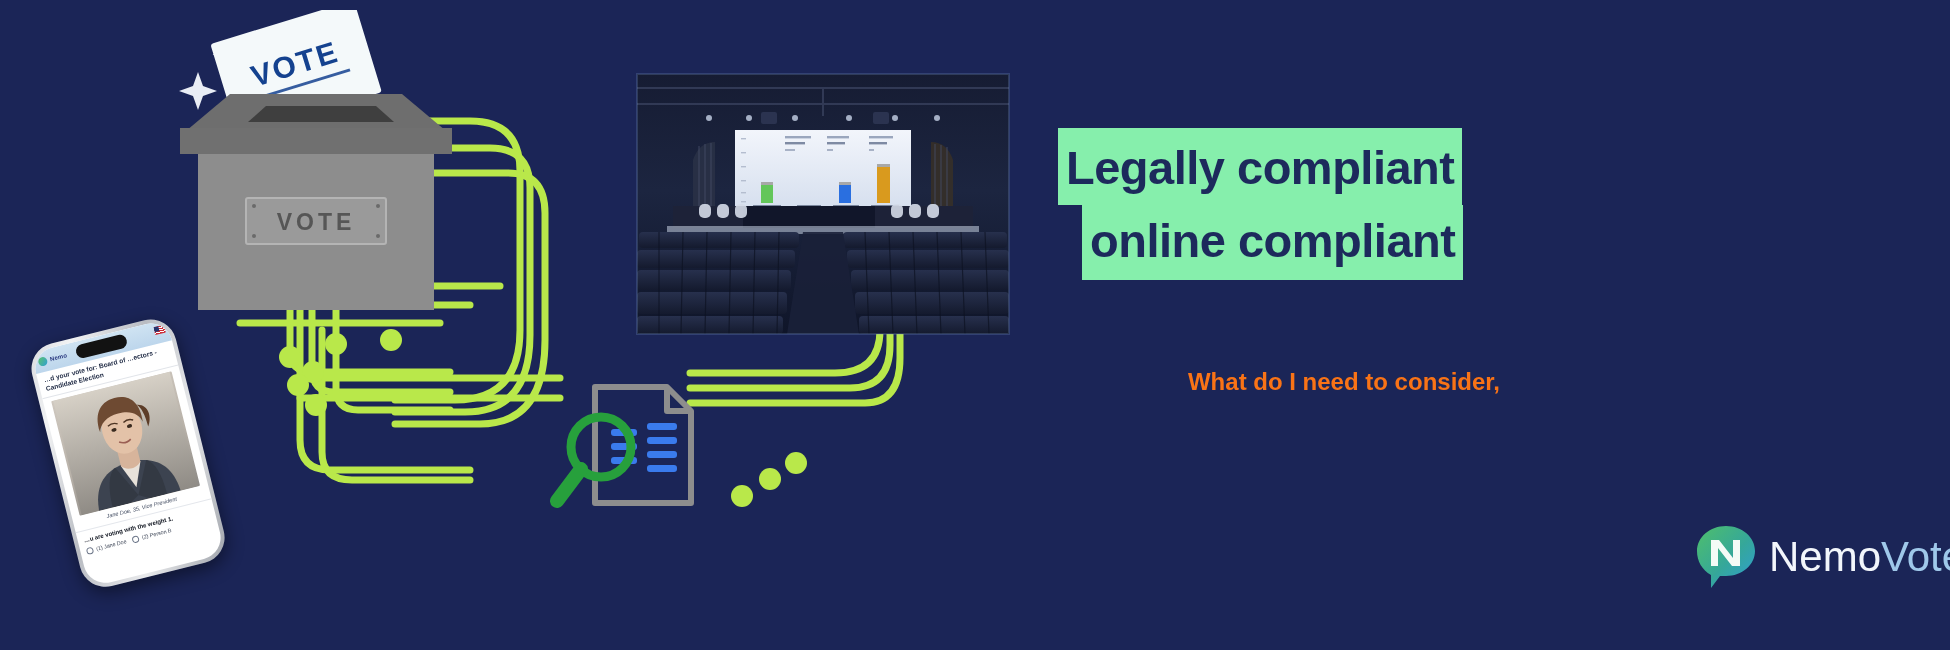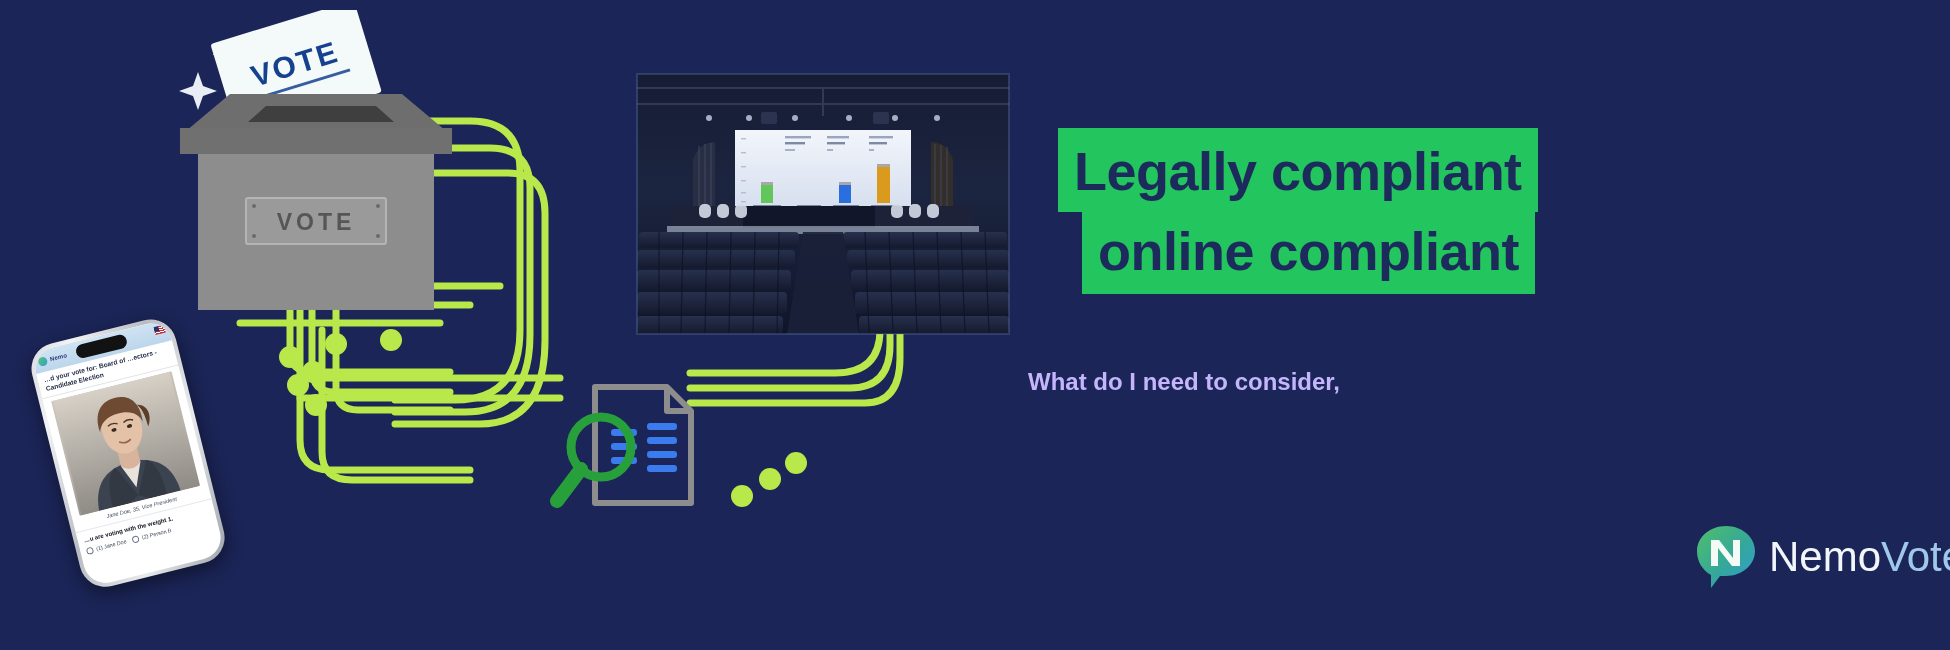--- a/index.html
+++ b/index.html
@@ -63,30 +63,30 @@
     overflow:hidden; background:#0b1022;
     box-shadow:0 0 0 1px rgba(120,150,200,.25);
   }
 
   
   .doc-wrap { position:absolute; left:545px; top:375px; width:160px; height:140px; }
 
   
   .headline { position:absolute; left:1058px; top:128px; width:520px; }
   .hl-line {
-    display:block; background:#22c55e; color:#1d2a5c;
-    font-weight:700; font-size:54px; line-height:1.0; letter-spacing:-.5px;
-    padding:16px 16px 14px; width:max-content;
+    display:block; background:#86efac; color:#1d2a5c;
+    font-weight:700; font-size:47px; line-height:1.0; letter-spacing:-.5px;
+    padding:16px 8px 14px; width:max-content;
   }
   .hl-line.l2 { margin-left:24px; padding-top:12px; padding-bottom:16px; }
 
   
   .subhead {
-    position:absolute; left:1028px; top:366px; width:440px; text-align:left;
-    color:#c4b5fd; font-size:24px; font-weight:700; line-height:1.32;
+    position:absolute; left:1060px; top:366px; width:440px; text-align:right;
+    color:#f97316; font-size:24px; font-weight:700; line-height:1.32;
   }
 
   
   .brand { position:absolute; left:1689px; top:518px; width:250px; height:78px;
            display:flex; align-items:center; gap:6px; }
   .brand-mark { width:74px; height:74px; flex:0 0 auto; }
   .brand-name { font-size:42px; letter-spacing:0px; line-height:1;
     font-family:"Liberation Sans", sans-serif; font-weight:400; }
   .bn-nemo { color:#f2f6fb; }
   .bn-vote { color:#9fc8ea; }

